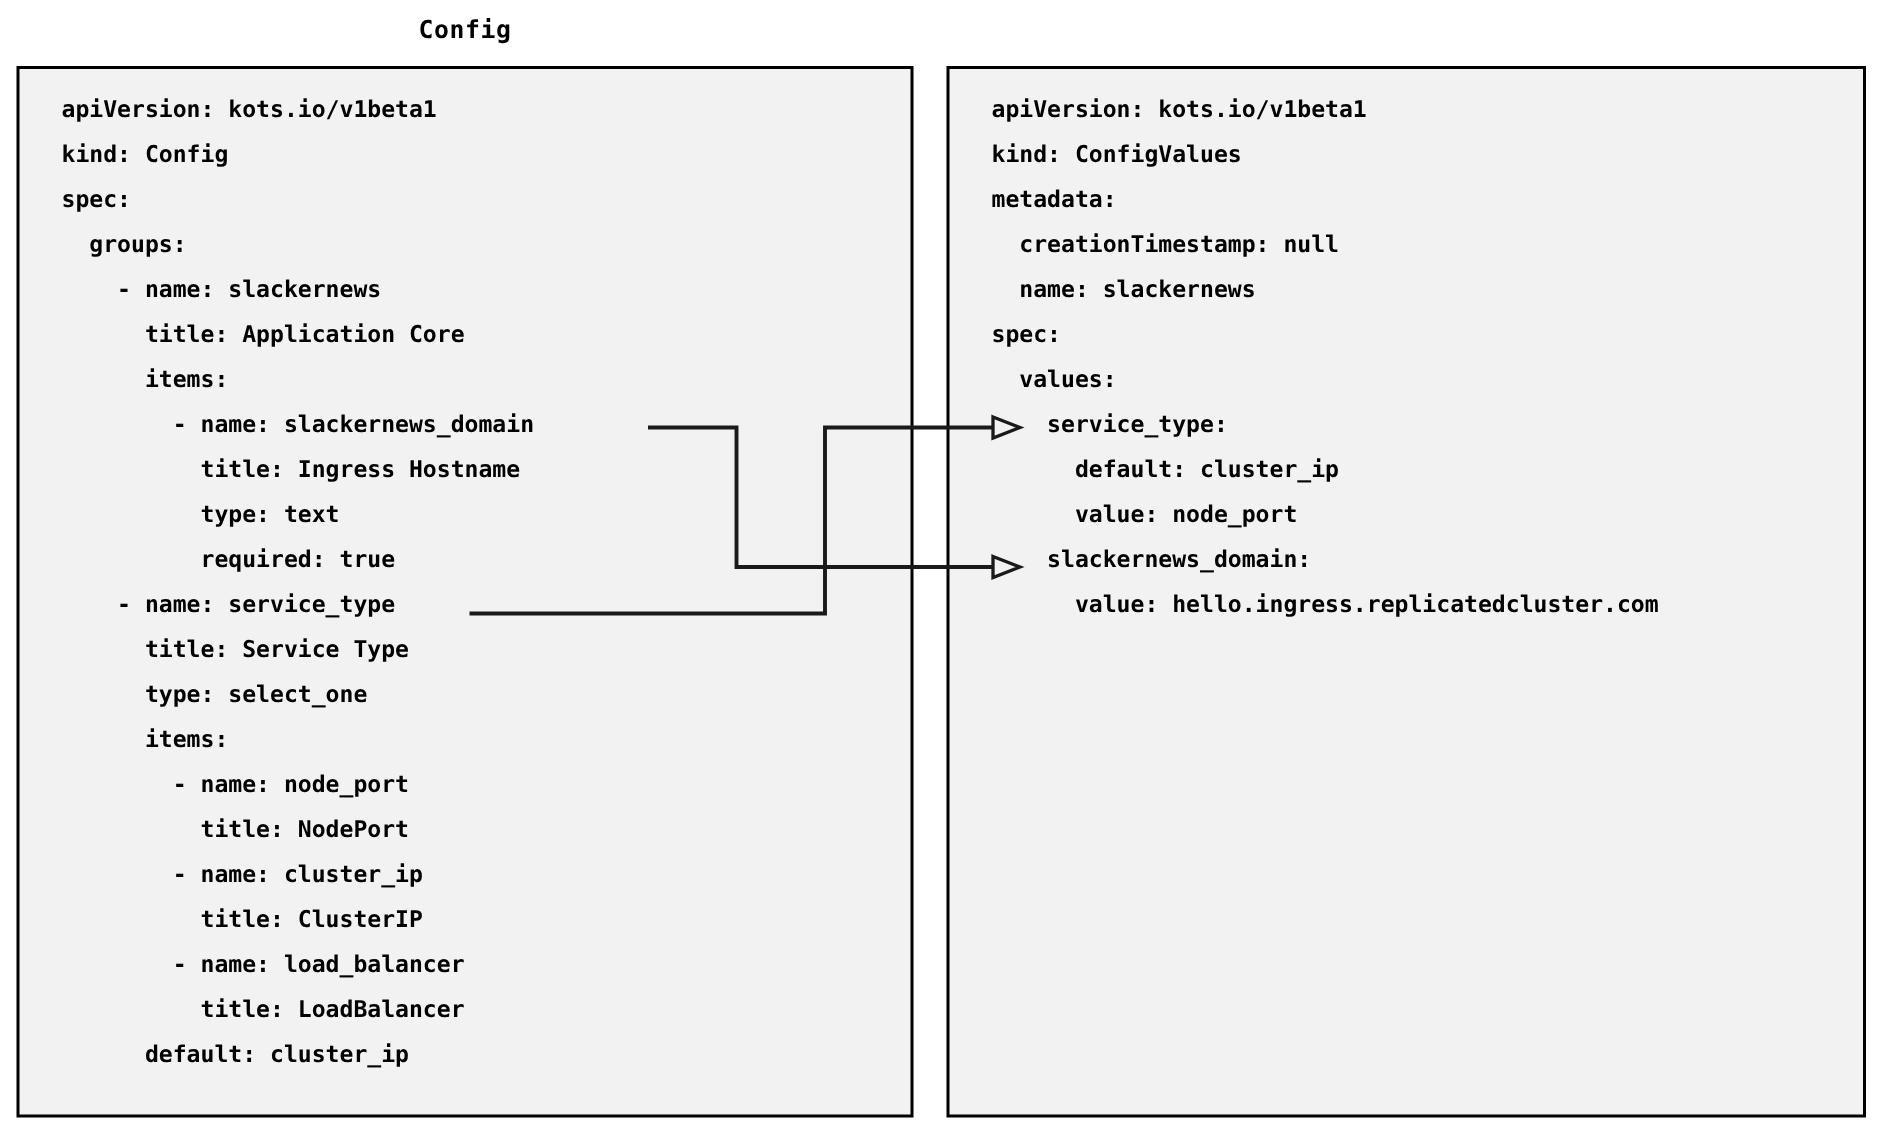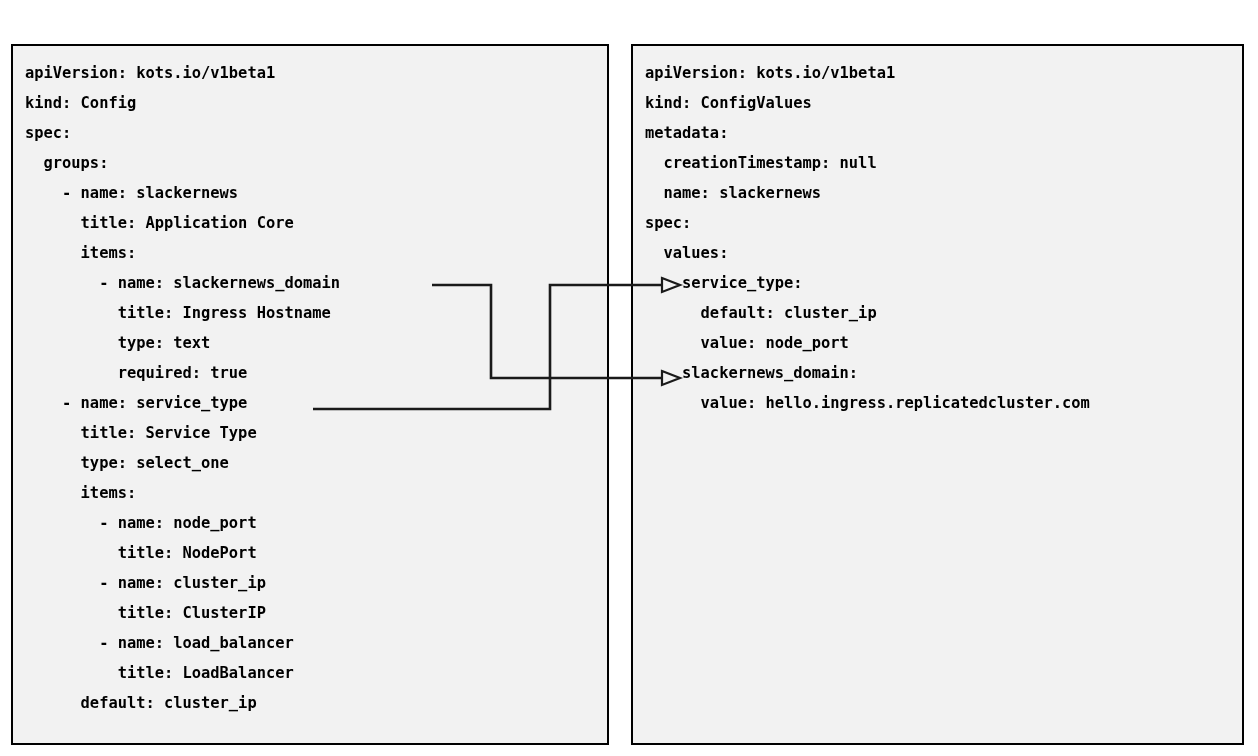--- a/index.html
+++ b/index.html
@@ -52,21 +52,21 @@
     top: 44px;
     width: 613px;
     height: 701px;
   }
 
   
   .code {
     position: absolute;
     left: 0;
     top: 0;
-    padding: 12px 0 0 12px;
+    padding: 12px 0 0 28px;
     margin: 0;
     font-family: "DejaVu Sans Mono", "Liberation Mono", monospace;
     font-weight: bold;
     font-size: 15.4px;
     line-height: 30px;
     color: #000000;
     white-space: pre;
     -moz-tab-size: 2;
     tab-size: 2;
   }
@@ -79,20 +79,21 @@
     width: 1258px;
     height: 756px;
     pointer-events: none;
   }
 </style>
 </head>
 <body>
 
 <div id="canvas">
 
+  <div class="panel-title" id="title-config">Config</div>
 
   <div class="panel" id="panel-config">
     <pre class="code">apiVersion: kots.io/v1beta1
 kind: Config
 spec:
   groups:
     - name: slackernews
       title: Application Core
       items:
         - name: slackernews_domain

